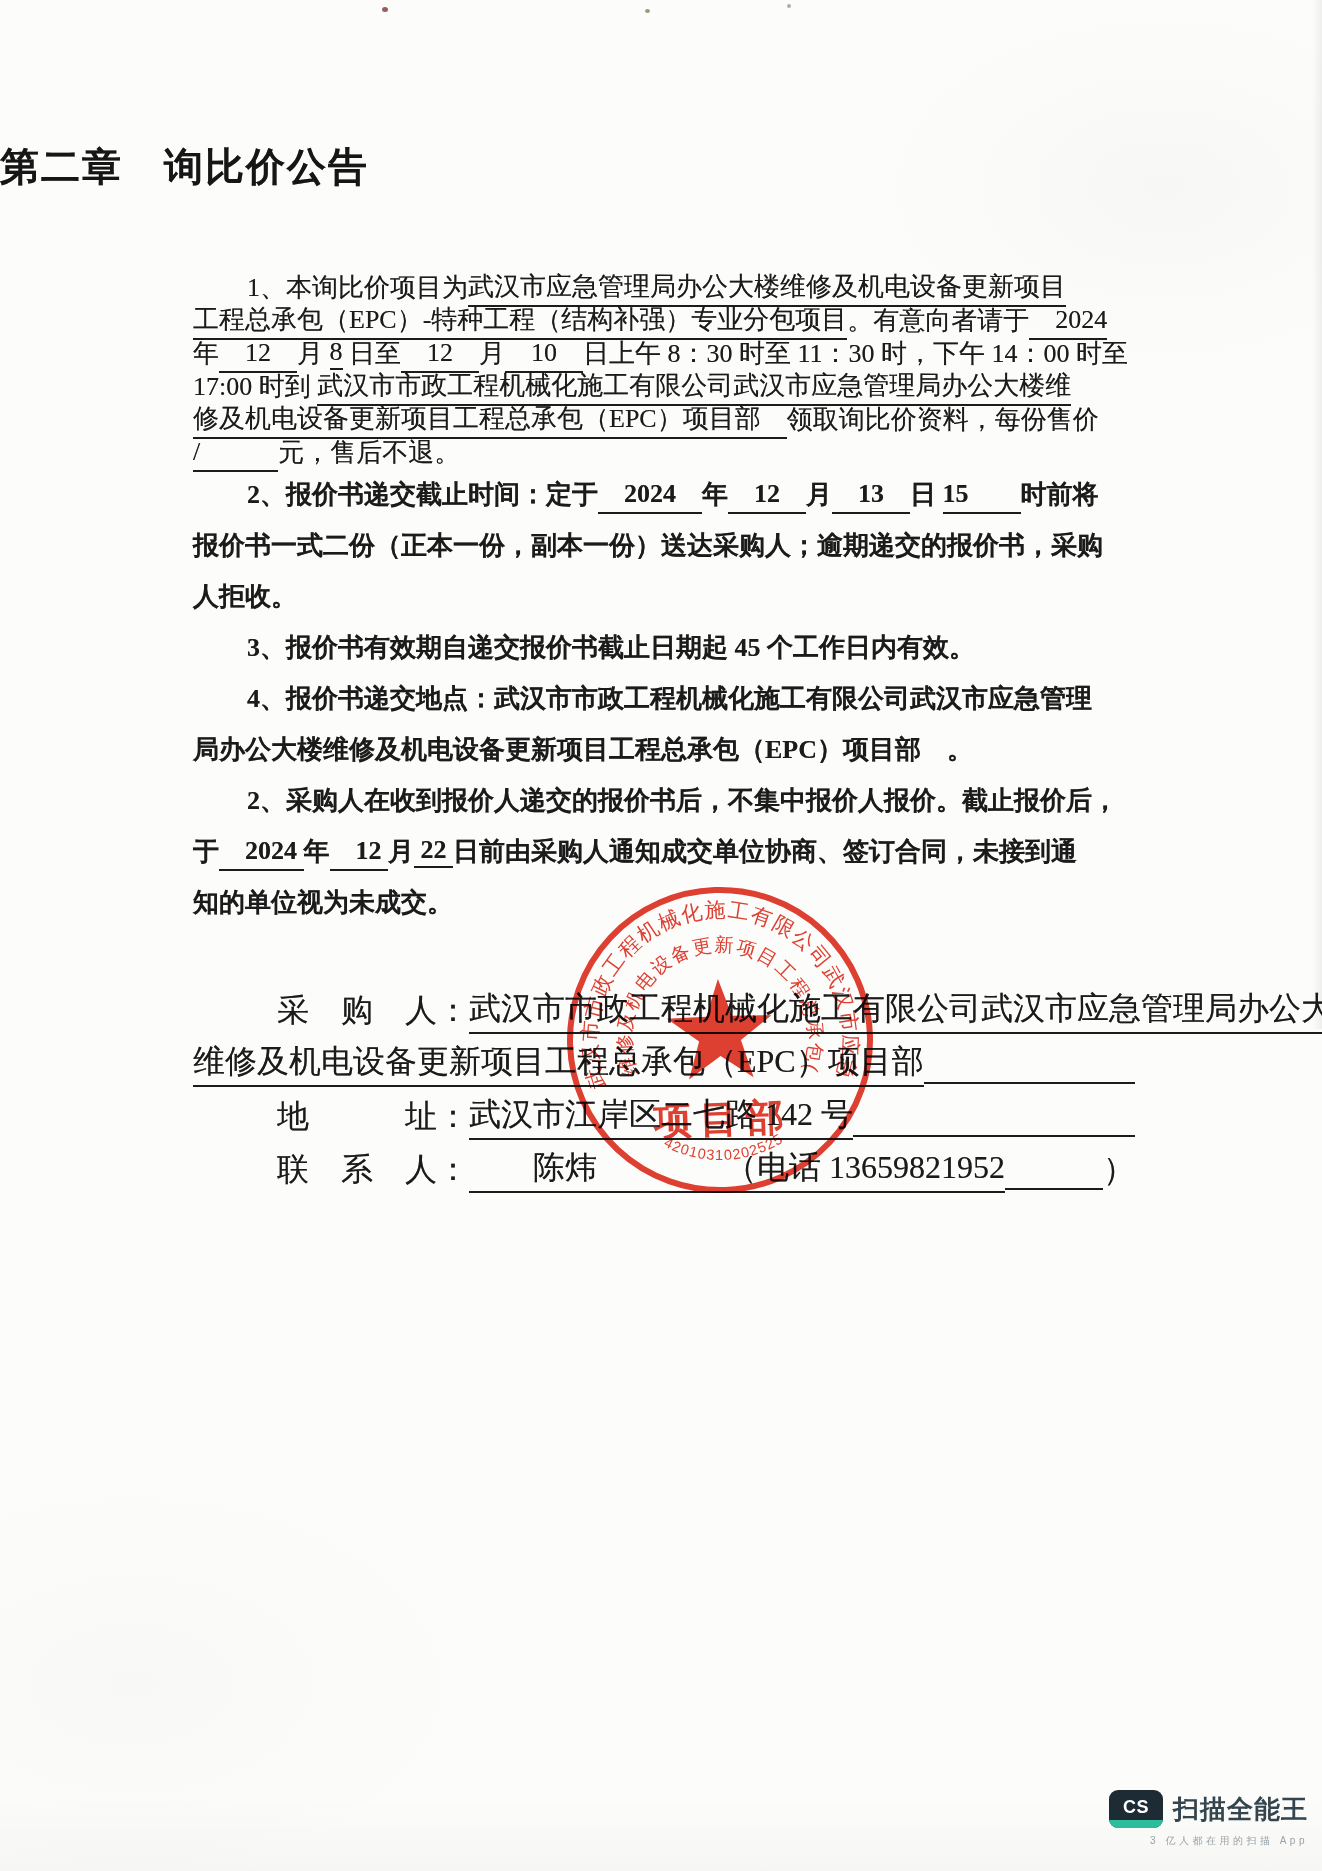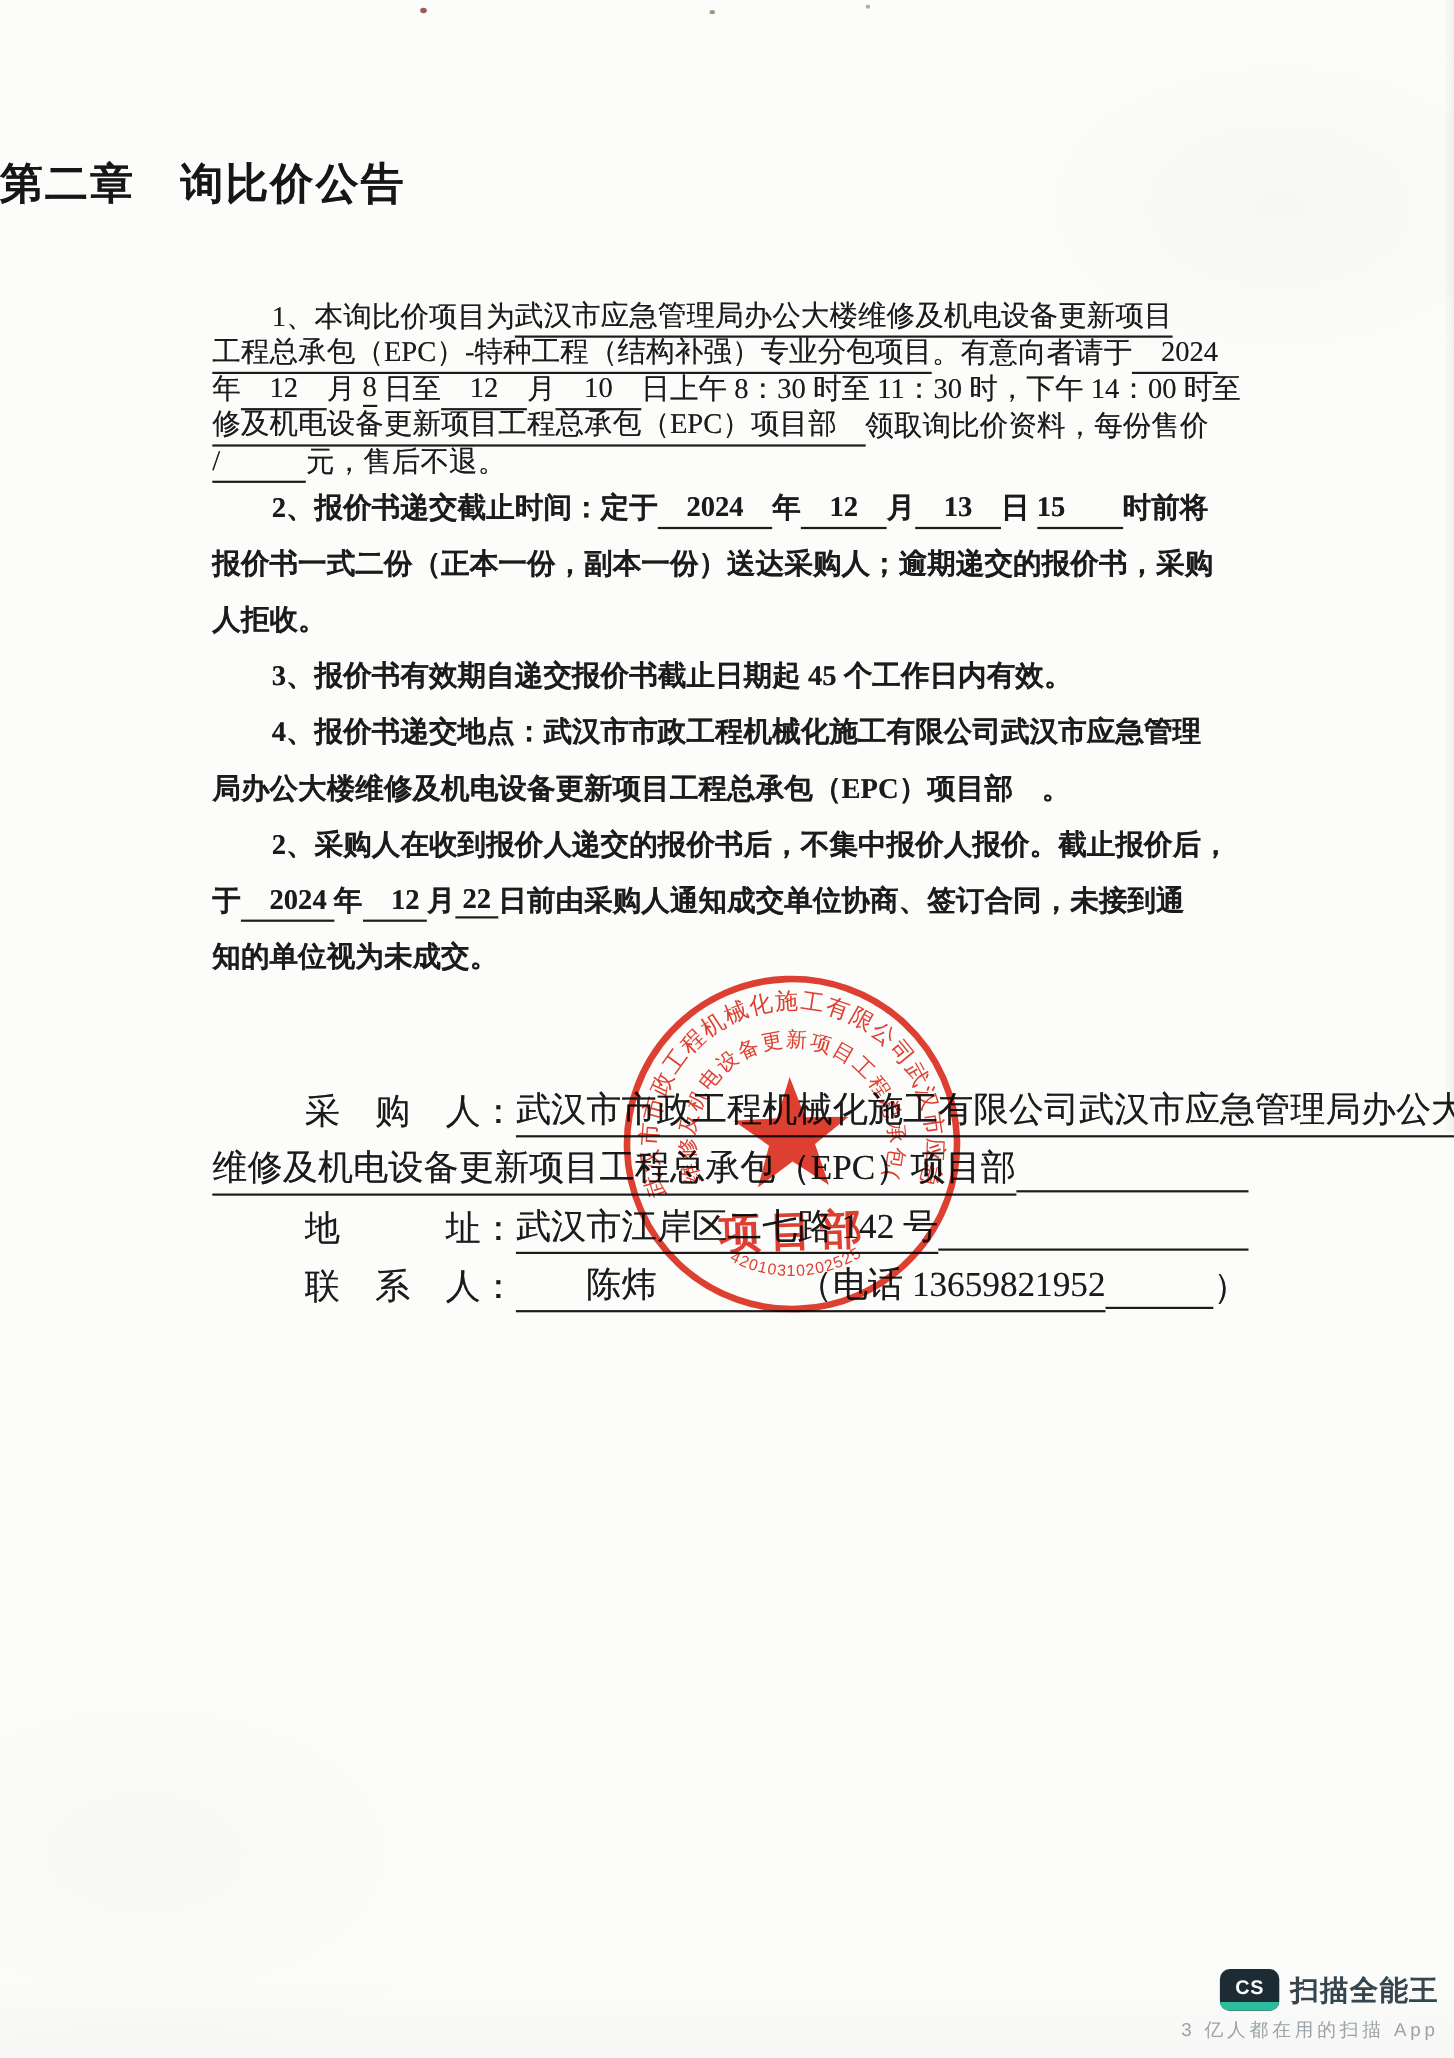--- a/index.html
+++ b/index.html
@@ -48,21 +48,21 @@
   .cs-logo{
     position:relative;width:54px;height:38px;border-radius:9px;background:#1d2b34;
     display:flex;align-items:center;justify-content:center;overflow:hidden;flex:0 0 auto;
   }
   .cs-logo::after{
     content:"";position:absolute;left:0;right:0;bottom:0;height:8px;
     background:#2dbd9d;border-radius:0 0 9px 9px;
   }
   .cs-text{color:#fff;font-weight:800;font-size:18px;letter-spacing:0.5px;position:relative;top:-2px;}
   .wm-name{color:#35454e;font-weight:700;font-size:26px;letter-spacing:1px;text-align:right;}
-  .wm-tagline{margin-top:6px;text-align:right;color:#99a3a8;font-size:17px;letter-spacing:3.5px;}
+  .wm-tagline{margin-top:6px;text-align:right;color:#99a3a8;font-size:10px;letter-spacing:3.5px;}
   .speck{position:absolute;border-radius:50%;}
   .speck1{left:382px;top:7px;width:6px;height:5px;background:#7e3430;opacity:.8;}
   .speck2{left:645px;top:9px;width:5px;height:4px;background:#6e7048;opacity:.7;}
   .speck3{left:787px;top:4px;width:4px;height:4px;background:#9a9a94;opacity:.8;}
 </style>
 </head>
 <body>
 
 <div class="page">
 
@@ -70,20 +70,21 @@
   <div class="speck speck2"></div>
   <div class="speck speck3"></div>
 
   <div class="title">第二章　询比价公告</div>
 
   <div class="content">
     <div class="p1">
         <div class="line ind"><span>1、本询比价项目为</span><span class="u">武汉市应急管理局办公大楼维修及机电设备更新项目</span></div>
         <div class="line"><span class="u">工程总承包（EPC）-特种工程（结构补强）专业分包项目</span><span>。有意向者请于</span><span class="u">　2024</span></div>
         <div class="line"><span>年</span><span class="u">　12　</span><span>月 </span><span class="u">8</span><span> 日至</span><span class="u">　12　</span><span>月</span><span class="u">　10　</span><span>日上午 8：30 时至 11：30 时，下午 14：00 时至</span></div>
+        <div class="line"><span>17:00 时到 </span><span class="u">武汉市市政工程机械化施工有限公司武汉市应急管理局办公大楼维</span></div>
         <div class="line"><span class="u">修及机电设备更新项目工程总承包（EPC）项目部　</span><span>领取询比价资料，每份售价</span></div>
         <div class="line"><span class="u">/　　　</span><span>元，售后不退。</span></div>
       </div>
     <div class="pgroup">
         <div class="line ind"><span>2、报价书递交截止时间：定于</span><span class="u">　2024　</span><span>年</span><span class="u">　12　</span><span>月</span><span class="u">　13　</span><span>日 </span><span class="u">15　　</span><span>时前将</span></div>
         <div class="line"><span>报价书一式二份（正本一份，副本一份）送达采购人；逾期递交的报价书，采购</span></div>
         <div class="line"><span>人拒收。</span></div>
       </div>
     <div class="pgroup">
         <div class="line ind"><span>3、报价书有效期自递交报价书截止日期起 45 个工作日内有效。</span></div>

